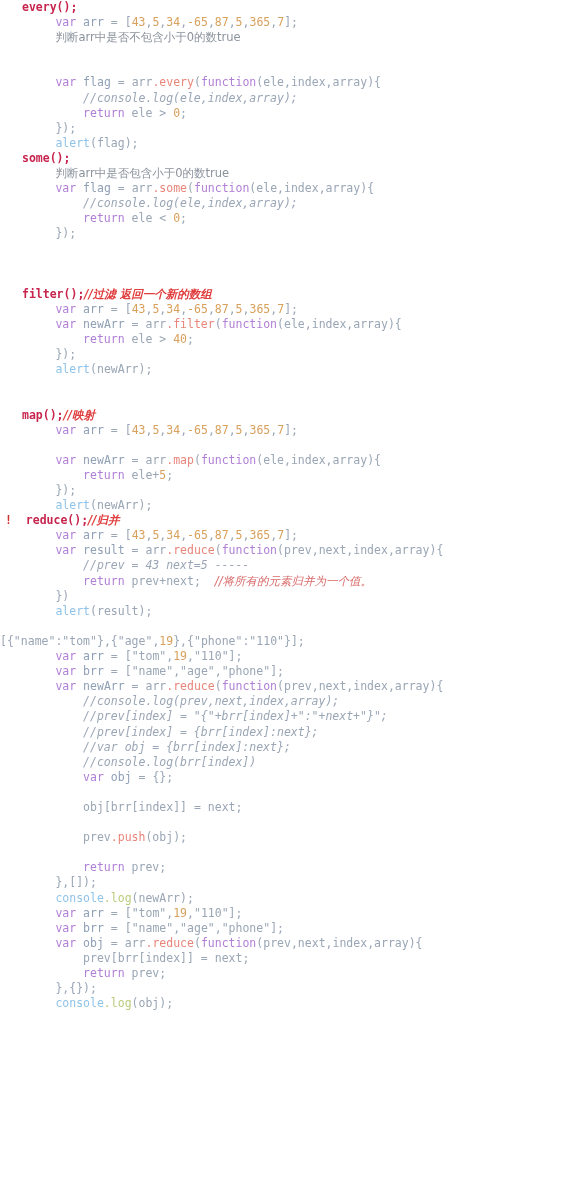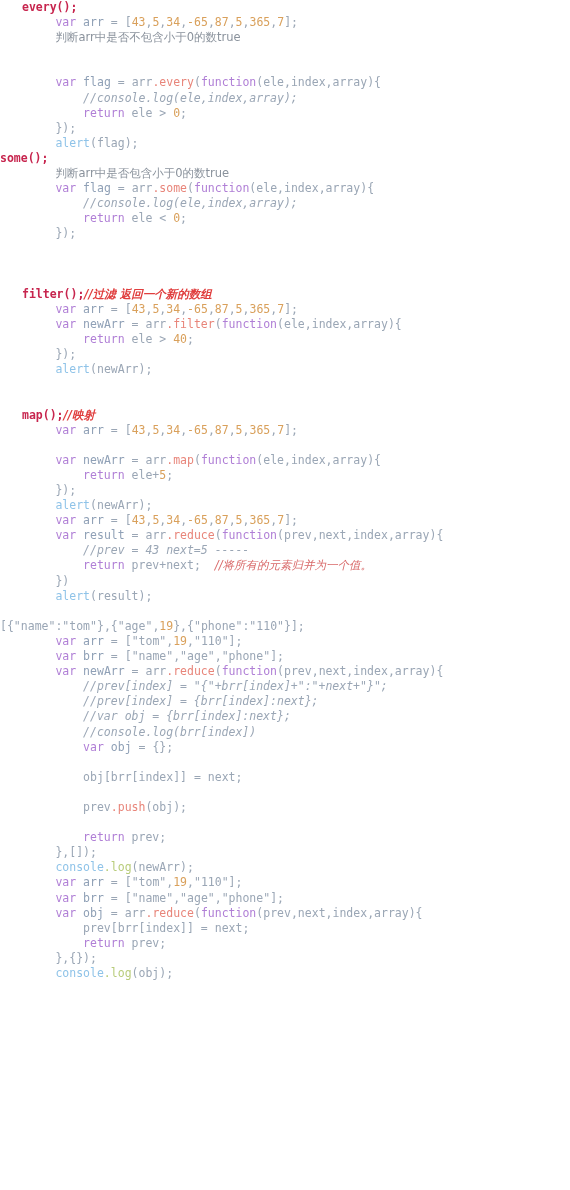--- a/index.html
+++ b/index.html
@@ -76,21 +76,21 @@
 
   <div class="line blank">&nbsp;</div>
   <div class="line blank">&nbsp;</div>
 
   <div class="line"><span class="punc">        </span><span class="kw">var</span><span class="punc"> </span><span class="var">flag</span><span class="punc"> </span><span class="op">=</span><span class="punc"> </span><span class="ident">arr</span><span class="meth">.every</span><span class="punc">(</span><span class="kw">function</span><span class="punc">(</span><span class="ident">ele</span><span class="punc">,</span><span class="ident">index</span><span class="punc">,</span><span class="ident">array</span><span class="punc">){</span></div>
   <div class="line"><span class="punc">            </span><span class="cmt">//console.log(ele,index,array);</span></div>
   <div class="line"><span class="punc">            </span><span class="kw">return</span><span class="punc"> </span><span class="ident">ele</span><span class="punc"> </span><span class="op">&gt;</span><span class="punc"> </span><span class="num">0</span><span class="punc">;</span></div>
   <div class="line"><span class="punc">        });</span></div>
   <div class="line"><span class="punc">        </span><span class="bi">alert</span><span class="punc">(</span><span class="ident">flag</span><span class="punc">);</span></div>
 
-  <div class="line hdr" style=""><span>some();</span></div>
+  <div class="line hdr" style="padding-left:22px;"><span>some();</span></div>
 
   <div class="line"><span class="punc">        </span><span class="cn">判断arr中是否包含小于0的数true</span></div>
 
   <div class="line"><span class="punc">        </span><span class="kw">var</span><span class="punc"> </span><span class="var">flag</span><span class="punc"> </span><span class="op">=</span><span class="punc"> </span><span class="ident">arr</span><span class="meth">.some</span><span class="punc">(</span><span class="kw">function</span><span class="punc">(</span><span class="ident">ele</span><span class="punc">,</span><span class="ident">index</span><span class="punc">,</span><span class="ident">array</span><span class="punc">){</span></div>
   <div class="line"><span class="punc">            </span><span class="cmt">//console.log(ele,index,array);</span></div>
   <div class="line"><span class="punc">            </span><span class="kw">return</span><span class="punc"> </span><span class="ident">ele</span><span class="punc"> </span><span class="op">&lt;</span><span class="punc"> </span><span class="num">0</span><span class="punc">;</span></div>
   <div class="line"><span class="punc">        });</span></div>
 
   <div class="line blank">&nbsp;</div>
   <div class="line blank">&nbsp;</div>
@@ -111,35 +111,37 @@
 
   <div class="line"><span class="punc">        </span><span class="kw">var</span><span class="punc"> </span><span class="var">arr</span><span class="punc"> </span><span class="op">=</span><span class="punc"> [</span><span class="num">43</span><span class="punc">,</span><span class="num">5</span><span class="punc">,</span><span class="num">34</span><span class="punc">,</span><span class="num">-65</span><span class="punc">,</span><span class="num">87</span><span class="punc">,</span><span class="num">5</span><span class="punc">,</span><span class="num">365</span><span class="punc">,</span><span class="num">7</span><span class="punc">];</span></div>
 
   <div class="line blank">&nbsp;</div>
 
   <div class="line"><span class="punc">        </span><span class="kw">var</span><span class="punc"> </span><span class="var">newArr</span><span class="punc"> </span><span class="op">=</span><span class="punc"> </span><span class="ident">arr</span><span class="meth">.map</span><span class="punc">(</span><span class="kw">function</span><span class="punc">(</span><span class="ident">ele</span><span class="punc">,</span><span class="ident">index</span><span class="punc">,</span><span class="ident">array</span><span class="punc">){</span></div>
   <div class="line"><span class="punc">            </span><span class="kw">return</span><span class="punc"> </span><span class="ident">ele+</span><span class="num">5</span><span class="punc">;</span></div>
   <div class="line"><span class="punc">        });</span></div>
   <div class="line"><span class="punc">        </span><span class="bi">alert</span><span class="punc">(</span><span class="ident">newArr</span><span class="punc">);</span></div>
 
+  <div class="line hdr" style="padding-left:5px;"><span class="bang">!</span><span class="punc" style="color:transparent;">  </span><span>reduce();</span><span class="cn">//归并</span></div>
 
   <div class="line"><span class="punc">        </span><span class="kw">var</span><span class="punc"> </span><span class="var">arr</span><span class="punc"> </span><span class="op">=</span><span class="punc"> [</span><span class="num">43</span><span class="punc">,</span><span class="num">5</span><span class="punc">,</span><span class="num">34</span><span class="punc">,</span><span class="num">-65</span><span class="punc">,</span><span class="num">87</span><span class="punc">,</span><span class="num">5</span><span class="punc">,</span><span class="num">365</span><span class="punc">,</span><span class="num">7</span><span class="punc">];</span></div>
   <div class="line"><span class="punc">        </span><span class="kw">var</span><span class="punc"> </span><span class="var">result</span><span class="punc"> </span><span class="op">=</span><span class="punc"> </span><span class="ident">arr</span><span class="meth">.reduce</span><span class="punc">(</span><span class="kw">function</span><span class="punc">(</span><span class="ident">prev</span><span class="punc">,</span><span class="ident">next</span><span class="punc">,</span><span class="ident">index</span><span class="punc">,</span><span class="ident">array</span><span class="punc">){</span></div>
   <div class="line"><span class="punc">            </span><span class="cmt">//prev = 43 next=5 -----</span></div>
   <div class="line"><span class="punc">            </span><span class="kw">return</span><span class="punc"> </span><span class="ident">prev+next</span><span class="punc">;</span><span class="cmt-cn">//将所有的元素归并为一个值。</span></div>
   <div class="line"><span class="punc">        })</span></div>
   <div class="line"><span class="punc">        </span><span class="bi">alert</span><span class="punc">(</span><span class="ident">result</span><span class="punc">);</span></div>
 
   <div class="line blank">&nbsp;</div>
 
   <div class="line"><span class="punc">[{</span><span class="str">"name"</span><span class="punc">:</span><span class="str">"tom"</span><span class="punc">},{</span><span class="str">"age"</span><span class="punc">,</span><span class="num">19</span><span class="punc">},{</span><span class="str">"phone"</span><span class="punc">:</span><span class="str">"110"</span><span class="punc">}];</span></div>
 
   <div class="line"><span class="punc">        </span><span class="kw">var</span><span class="punc"> </span><span class="var">arr</span><span class="punc"> </span><span class="op">=</span><span class="punc"> [</span><span class="str">"tom"</span><span class="punc">,</span><span class="num">19</span><span class="punc">,</span><span class="str">"110"</span><span class="punc">];</span></div>
   <div class="line"><span class="punc">        </span><span class="kw">var</span><span class="punc"> </span><span class="var">brr</span><span class="punc"> </span><span class="op">=</span><span class="punc"> [</span><span class="str">"name"</span><span class="punc">,</span><span class="str">"age"</span><span class="punc">,</span><span class="str">"phone"</span><span class="punc">];</span></div>
   <div class="line"><span class="punc">        </span><span class="kw">var</span><span class="punc"> </span><span class="var">newArr</span><span class="punc"> </span><span class="op">=</span><span class="punc"> </span><span class="ident">arr</span><span class="meth">.reduce</span><span class="punc">(</span><span class="kw">function</span><span class="punc">(</span><span class="ident">prev</span><span class="punc">,</span><span class="ident">next</span><span class="punc">,</span><span class="ident">index</span><span class="punc">,</span><span class="ident">array</span><span class="punc">){</span></div>
+  <div class="line"><span class="punc">            </span><span class="cmt">//console.log(prev,next,index,array);</span></div>
   <div class="line"><span class="punc">            </span><span class="cmt">//prev[index] = "{"+brr[index]+":"+next+"}";</span></div>
   <div class="line"><span class="punc">            </span><span class="cmt">//prev[index] = {brr[index]:next};</span></div>
   <div class="line"><span class="punc">            </span><span class="cmt">//var obj = {brr[index]:next};</span></div>
   <div class="line"><span class="punc">            </span><span class="cmt">//console.log(brr[index])</span></div>
   <div class="line"><span class="punc">            </span><span class="kw">var</span><span class="punc"> </span><span class="var">obj</span><span class="punc"> </span><span class="op">=</span><span class="punc"> {};</span></div>
 
   <div class="line blank">&nbsp;</div>
 
   <div class="line"><span class="punc">            </span><span class="ident">obj</span><span class="punc">[</span><span class="ident">brr</span><span class="punc">[</span><span class="ident">index</span><span class="punc">]] </span><span class="op">=</span><span class="punc"> </span><span class="ident">next</span><span class="punc">;</span></div>
 

